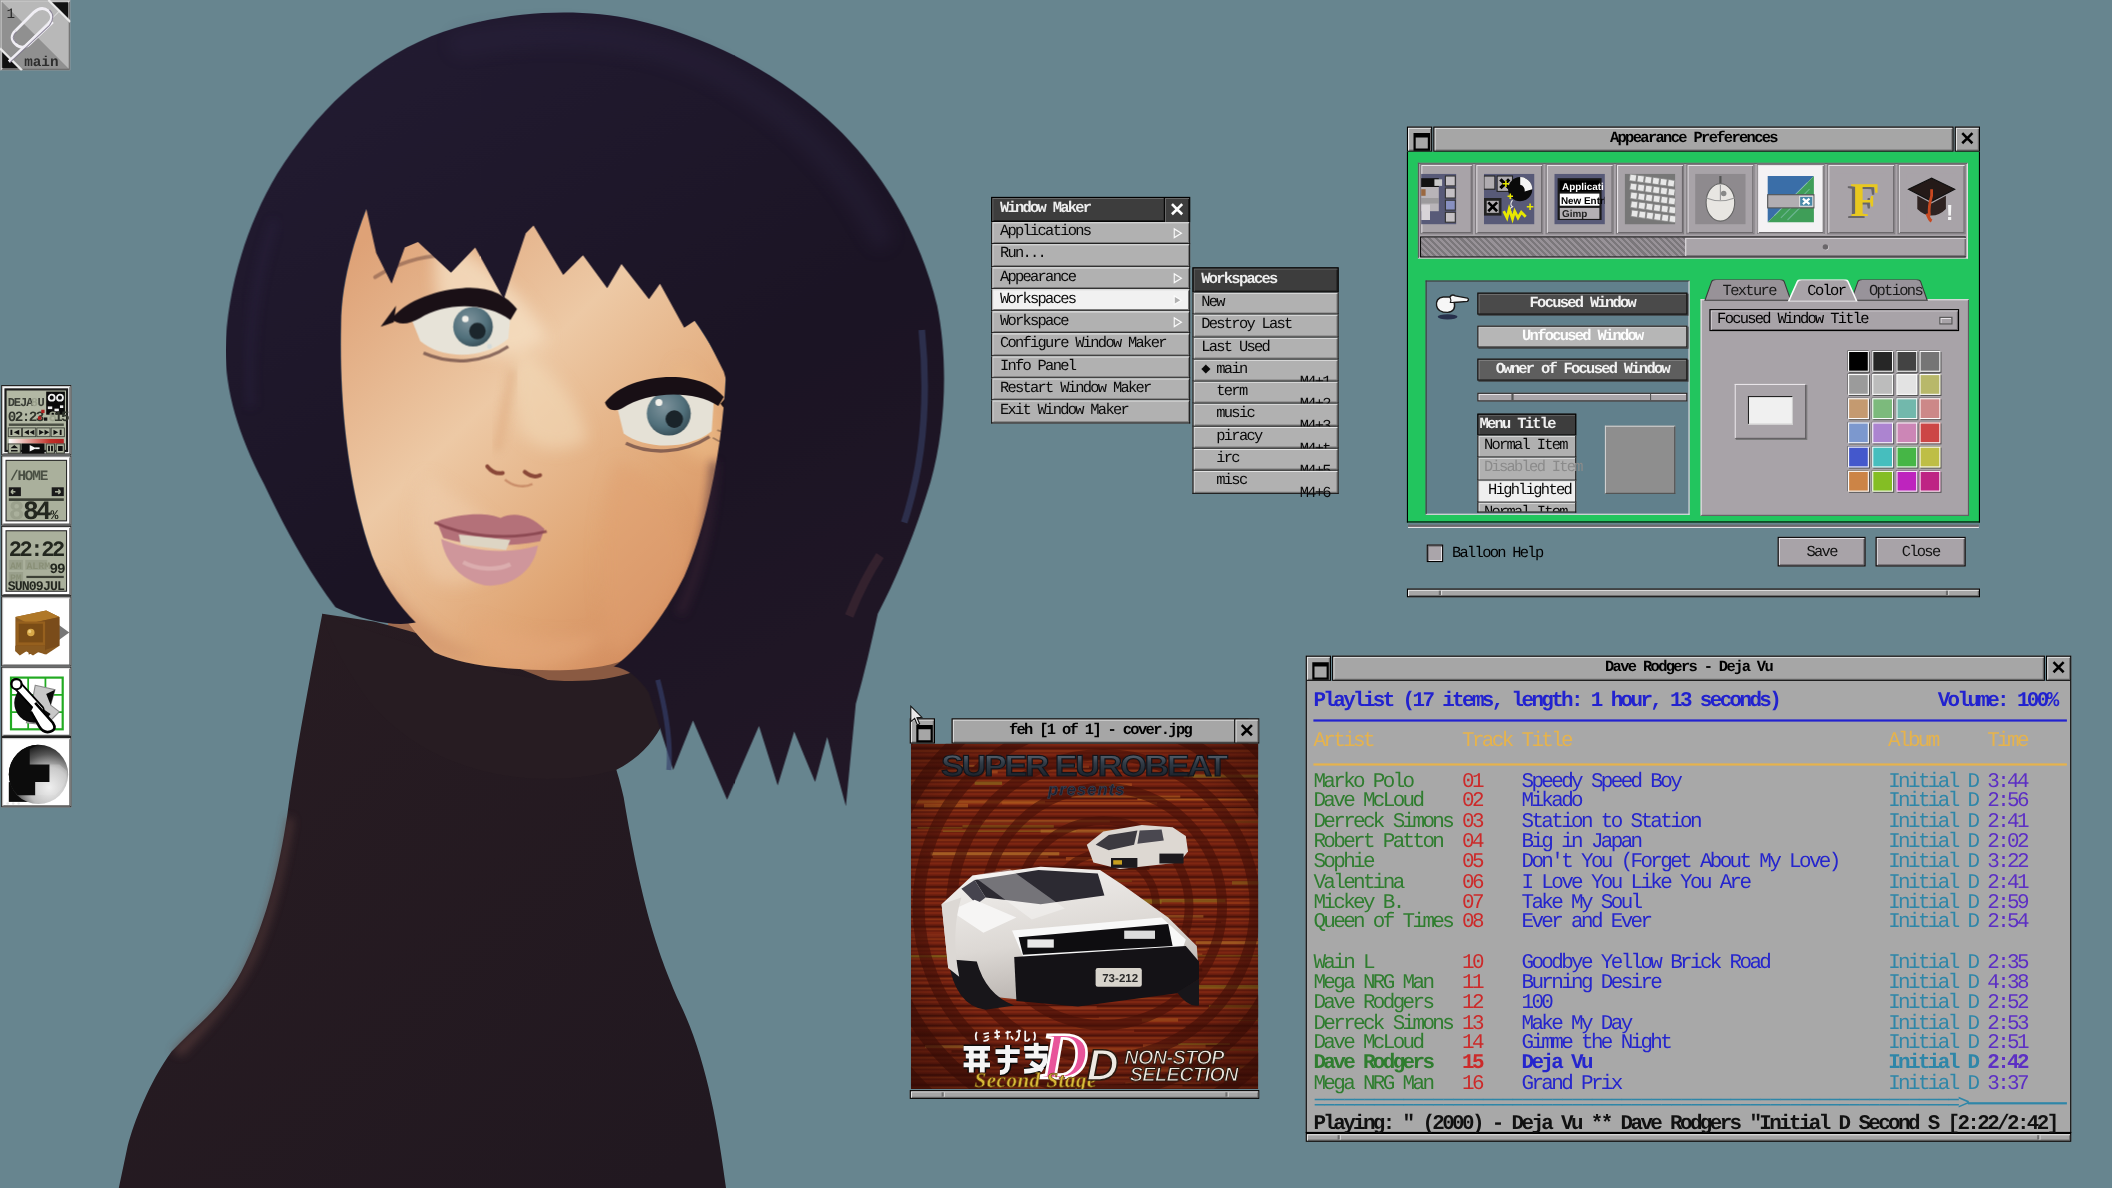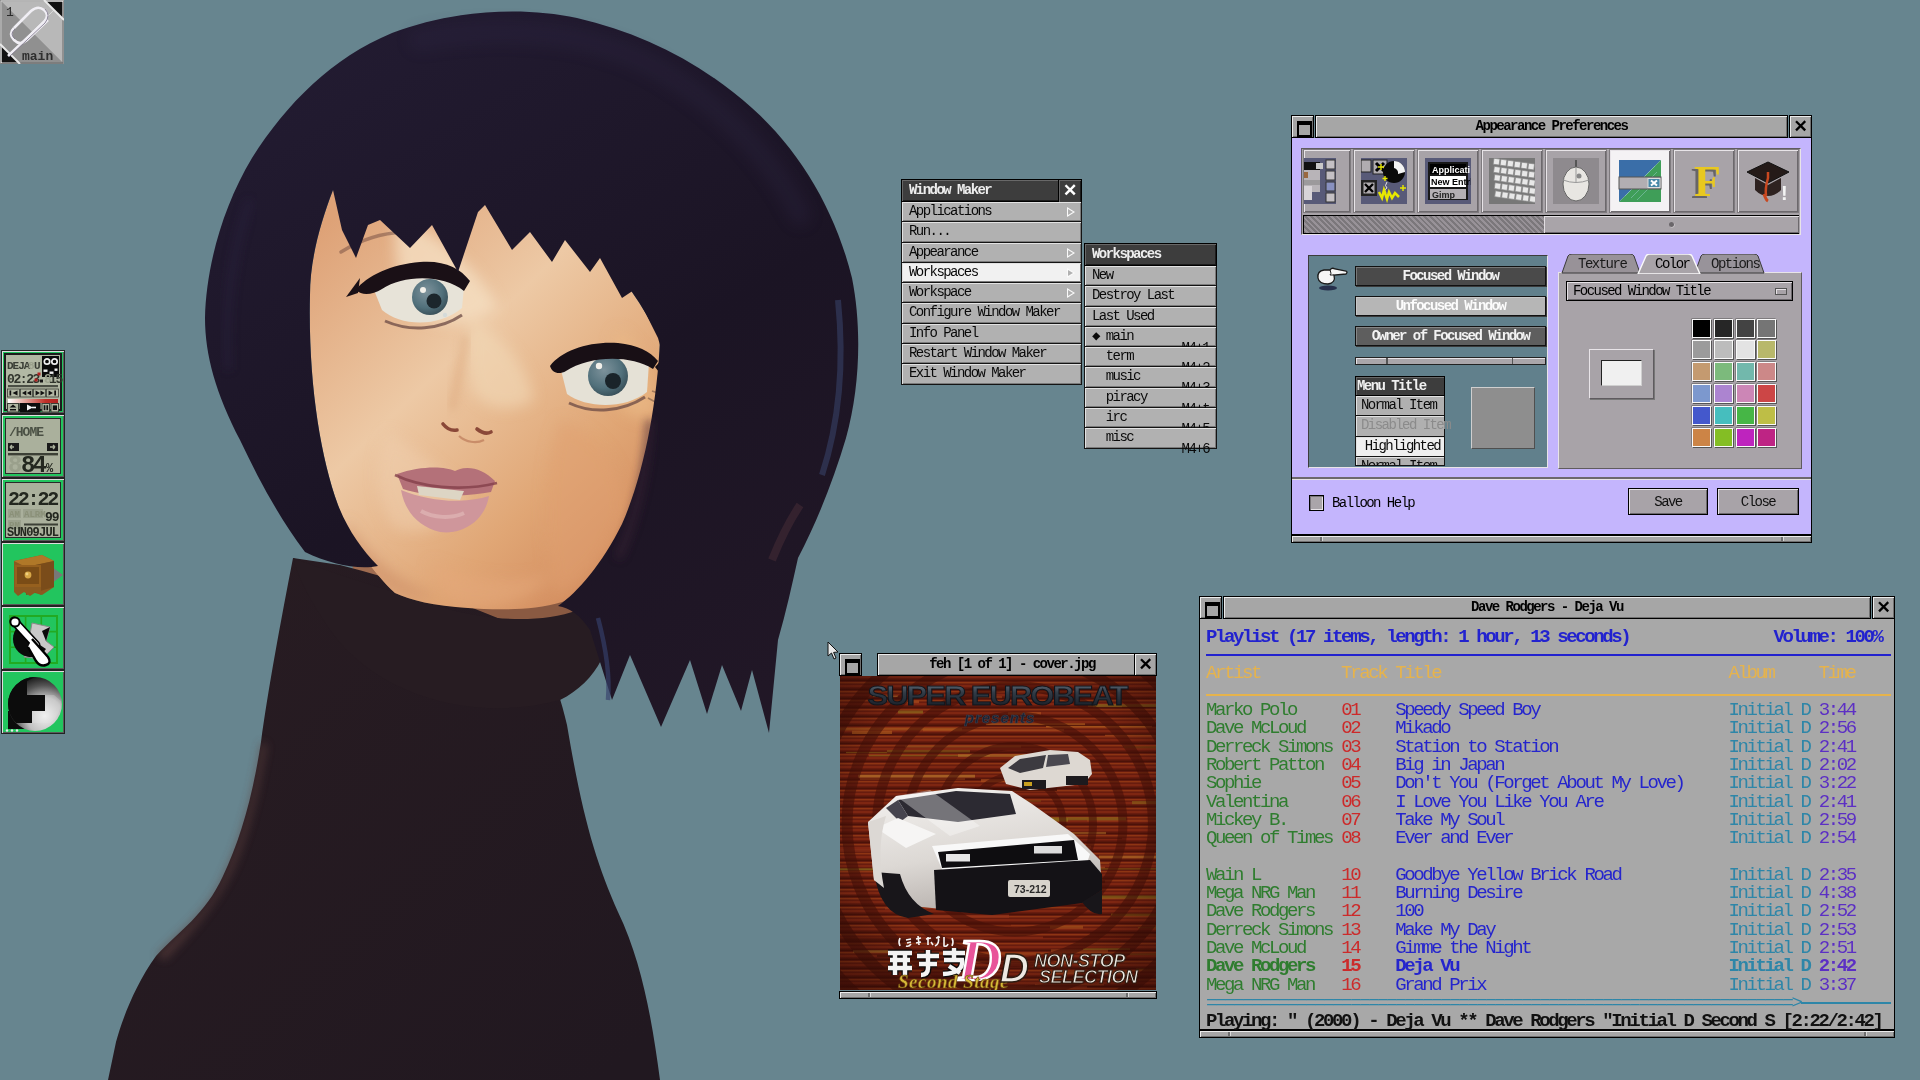--- a/index.html
+++ b/index.html
@@ -1,20 +1,20 @@
 <!DOCTYPE html>
 <html><head>
 <meta charset="utf-8">
 <style>
 html,body{margin:0;padding:0;width:1920px;height:1080px;overflow:hidden;background:#67858f;}
 *{box-sizing:border-box;}
 .mono{font-family:"Liberation Mono",monospace;}
 #desk{position:absolute;left:0;top:0;width:1920px;height:1080px;}
 
-.win{position:absolute;margin-left:12px;}
+.win{position:absolute;}
 .tbar{position:absolute;left:0;top:0;height:23px;background:#a6a6a6;border:1px solid #000;
   box-shadow:inset 1px 1px 0 #ececec, inset -1px -1px 0 #707070;
   color:#000;font-family:"Liberation Mono",monospace;font-weight:bold;font-size:14px;letter-spacing:-1.5px;
   text-align:center;line-height:21px;}
 .minib{position:absolute;left:0;top:0;width:23px;height:23px;background:#a6a6a6;border:1px solid #000;
   box-shadow:inset 1px 1px 0 #ececec, inset -1px -1px 0 #707070;}
 .minib::after{content:"";position:absolute;left:5px;top:5px;width:11px;height:10px;border:2px solid #000;
   border-top:4px solid #000;}
 .closeb{position:absolute;right:0;top:0;width:23px;height:23px;background:#a6a6a6;border:1px solid #000;
   box-shadow:inset 1px 1px 0 #ececec, inset -1px -1px 0 #707070;
@@ -33,21 +33,21 @@
 .mitem.hi{background:#f1f1f1;}
 .mitem .arr{position:absolute;right:6px;top:5px;width:0;height:0;
   border-left:8px solid #fafafa;border-top:5px solid transparent;border-bottom:5px solid transparent;}
 .mitem .arr::after{content:"";position:absolute;left:-7.5px;top:-3px;width:0;height:0;
   border-left:5px solid #b1b1b1;border-top:3px solid transparent;border-bottom:3px solid transparent;}
 .mitem .key{position:absolute;right:7px;top:0;margin-top:12px;}
 .mclose{position:absolute;right:0;top:0;width:23px;height:23px;background:#3d3d3d;border-left:1px solid #000;
   box-shadow:inset 1px 1px 0 #686868, inset -1px -1px 0 #1c1c1c;
   color:#fff;text-align:center;line-height:21px;font-weight:bold;font-family:"Liberation Sans",sans-serif;font-size:17px;letter-spacing:0;}
 
-.tile{position:absolute;left:1px;width:64px;height:64px;background:#22c55e;border:1px solid #222;
+.tile{position:absolute;left:1px;width:64px;height:64px;background:#ffffff;border:1px solid #222;
   box-shadow:inset 1px 1px 0 #dedede, inset -1px -1px 0 #5a5a5a;}
 
 .btn{position:absolute;background:#a8a3a8;border:1px solid #000;
   box-shadow:inset 1px 1px 0 #e6e2e6, inset -1px -1px 0 #6c686c;
   font-family:"Liberation Mono",monospace;font-size:15px;color:#111;text-align:center;}
 
 .prevt{position:absolute;width:191px;height:20px;border:1px solid #111;
   box-shadow:inset 1px 1px 0 rgba(255,255,255,0.25), 1px 1px 0 #3a3a3a;
   font-family:"Liberation Mono",monospace;font-weight:bold;font-size:14px;letter-spacing:-1.55px;
   text-align:center;line-height:19px;}
@@ -346,21 +346,21 @@
     <div class="mitem">&nbsp;&nbsp;music<span class="key">M4+3</span></div>
     <div class="mitem">&nbsp;&nbsp;piracy<span class="key">M4+t</span></div>
     <div class="mitem">&nbsp;&nbsp;irc<span class="key">M4+5</span></div>
     <div class="mitem">&nbsp;&nbsp;misc<span class="key">M4+6</span></div>
   </div>
 
   <div class="win" id="wprefs" style="left:1279px;top:115px;width:521px;height:428px;">
     <div class="minib"></div>
     <div class="tbar" style="left:24px;width:473px;">Appearance Preferences</div>
     <div class="closeb">✕</div>
-    <div id="wbody" style="position:absolute;left:0;top:23px;width:521px;height:397px;background:#c4b5fd;border:1px solid #000;border-top:none;">
+    <div id="wbody" style="position:absolute;left:0;top:23px;width:521px;height:337px;background:#22c55e;border:1px solid #000;border-top:none;">
 
       <div style="position:absolute;left:9px;top:10px;width:500px;height:87px;background:#a8a3a8;border:1px solid;border-color:#5f5b5f #e8e4e8 #e8e4e8 #5f5b5f;"></div>
       <div id="icons">
       <div style="position:absolute;left:11px;top:11px;width:48px;height:64px;background:#a8a3a8;border:1px solid #7e7a7e;box-shadow:inset 1px 1px 0 #e8e4e8, inset -1px -1px 0 #6c686c;overflow:hidden;">
             <svg width="46" height="46" style="position:absolute;left:-14px;top:8px">
               <rect width="46" height="46" fill="#585a78"></rect>
 <rect x="-8" y="4" width="38" height="8" fill="#111"></rect>
               <rect x="26" y="5" width="7" height="6" fill="#c8c8c8"></rect>
 <rect x="-8" y="12" width="38" height="22" fill="#b8b4b8"></rect>
 <rect x="-4" y="14" width="8" height="6" fill="#9a6840"></rect>

